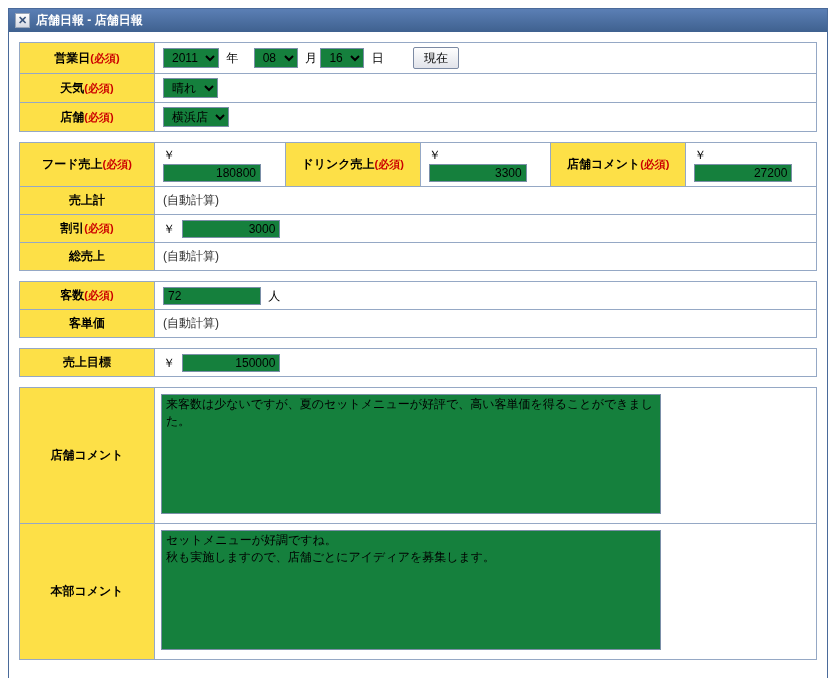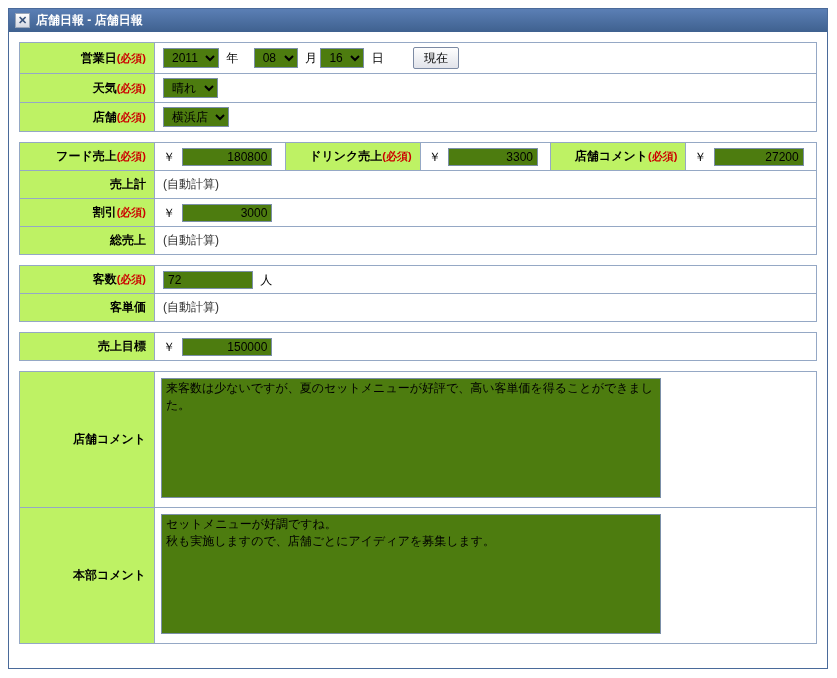--- a/index.html
+++ b/index.html
@@ -44,34 +44,34 @@
     margin-bottom: 10px;
   }
   table.formtbl > tbody > tr > th,
   table.formtbl > tbody > tr > td {
     border: 1px solid #95a8c5;
     padding: 4px 8px;
     vertical-align: middle;
     height: 28px;
   }
   table.formtbl > tbody > tr > th {
-    background: #bef264;
-    text-align: right;
+    background: #fde047;
+    text-align: center;
     font-weight: bold;
     width: 135px;
     white-space: nowrap;
   }
   .req { color: #c00; font-weight: bold; font-size: 11px; }
   .autotext { color: #333; }
   select, input[type="text"], textarea {
     border: 1px solid #7b8fa8;
     font-family: inherit;
     font-size: 12px;
     padding: 1px 4px;
-    background: #4d7c0f;
+    background: #15803d;
   }
   select { height: 20px; }
   input[type="text"] { height: 18px; }
   textarea {
     width: 500px;
     height: 120px;
     resize: none;
     overflow-y: scroll;
     font-family: inherit;
   }
@@ -80,21 +80,21 @@
     border: 1px solid #7c8aa3;
     border-radius: 2px;
     padding: 2px 10px;
     font-family: inherit;
     font-size: 12px;
     cursor: pointer;
     height: 22px;
   }
   .yenprefix { margin-right: 4px; }
   .unit { margin-left: 4px; }
-  .num { text-align: right; width: 90px; }
+  .num { text-align: right; width: 98px; }
   th.tallrow { height: 132px; }
 </style>
 </head>
 <body>
 
 <div class="window">
   <div class="titlebar">
     <div class="close">✕</div>
     <span>店舗日報 - 店舗日報</span>
   </div>

